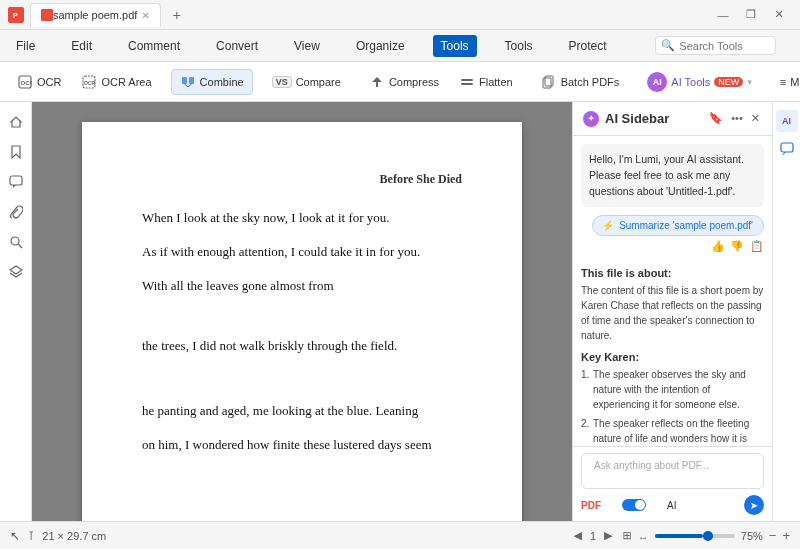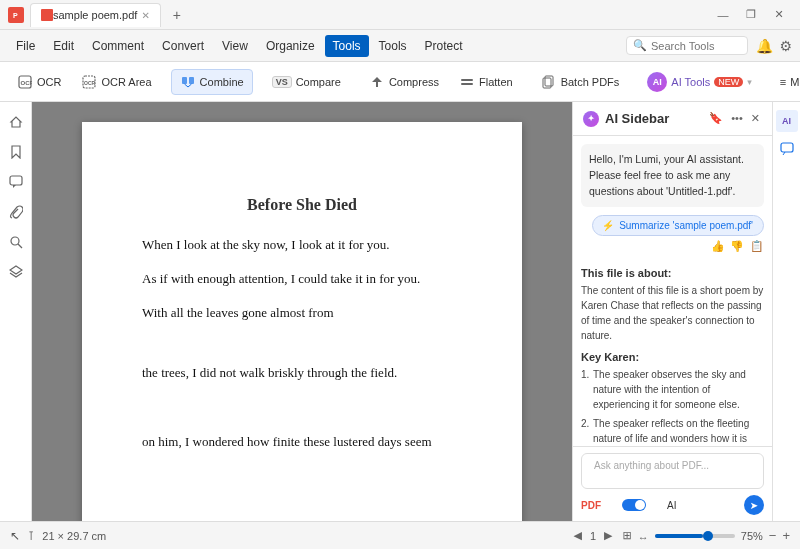--- a/index.html
+++ b/index.html
@@ -27,21 +27,21 @@
     .title-btn { width: 26px; height: 26px; display: flex; align-items: center; justify-content: center; border-radius: 3px; cursor: pointer; color: #666; font-size: 11px; }
 
     
     .menu-bar {
       height: 32px;
       background: #f5f5f5;
       display: flex;
       align-items: center;
       padding: 0 8px;
       border-bottom: 1px solid #ddd;
-      gap: 2px;
+      gap: 20px;
     }
     .menu-item { padding: 4px 8px; border-radius: 3px; cursor: pointer; font-size: 12px; color: #333; }
     .menu-item.active { background: #0060c0; color: white; }
 
     
     .toolbar {
       height: 40px;
       background: white;
       border-bottom: 1px solid #ddd;
       display: flex;
@@ -84,21 +84,21 @@
       justify-content: center;
       padding: 20px;
     }
     .pdf-page {
       background: white;
       width: 440px;
       min-height: 580px;
       padding: 50px 60px;
       box-shadow: 0 2px 8px rgba(0,0,0,0.3);
     }
-    .pdf-title { text-align: center; font-weight: bold; font-size: 16px; margin-bottom: 20px; font-family: Georgia, serif; margin-top: 24px; }
+    .pdf-title { text-align: right; font-weight: bold; font-size: 12px; margin-bottom: 20px; font-family: Georgia, serif; }
     .pdf-text { font-size: 13px; line-height: 1.7; font-family: Georgia, serif; color: #111; margin-bottom: 12px; }
     .pdf-text p { margin-bottom: 8px; }
 
     
     .ai-sidebar {
       width: 200px;
       background: white;
       border-left: 1px solid #e0e0e0;
       display: flex;
       flex-direction: column;
@@ -379,20 +379,21 @@
       <div class="pdf-text">
         <p>As if with enough attention, I could take it in for you.</p>
       </div>
       <div class="pdf-text">
         <p>With all the leaves gone almost from</p>
         <p>&nbsp;</p>
         <p>the trees, I did not walk briskly through the field.</p>
       </div>
       <div class="pdf-text">
         <p>&nbsp;</p>
+        <p>he panting and aged, me looking at the blue. Leaning</p>
       </div>
       <div class="pdf-text">
         <p>on him, I wondered how finite these lustered days seem</p>
         <p>&nbsp;</p>
 
       </div>
 
     </div>
   </div>
 

